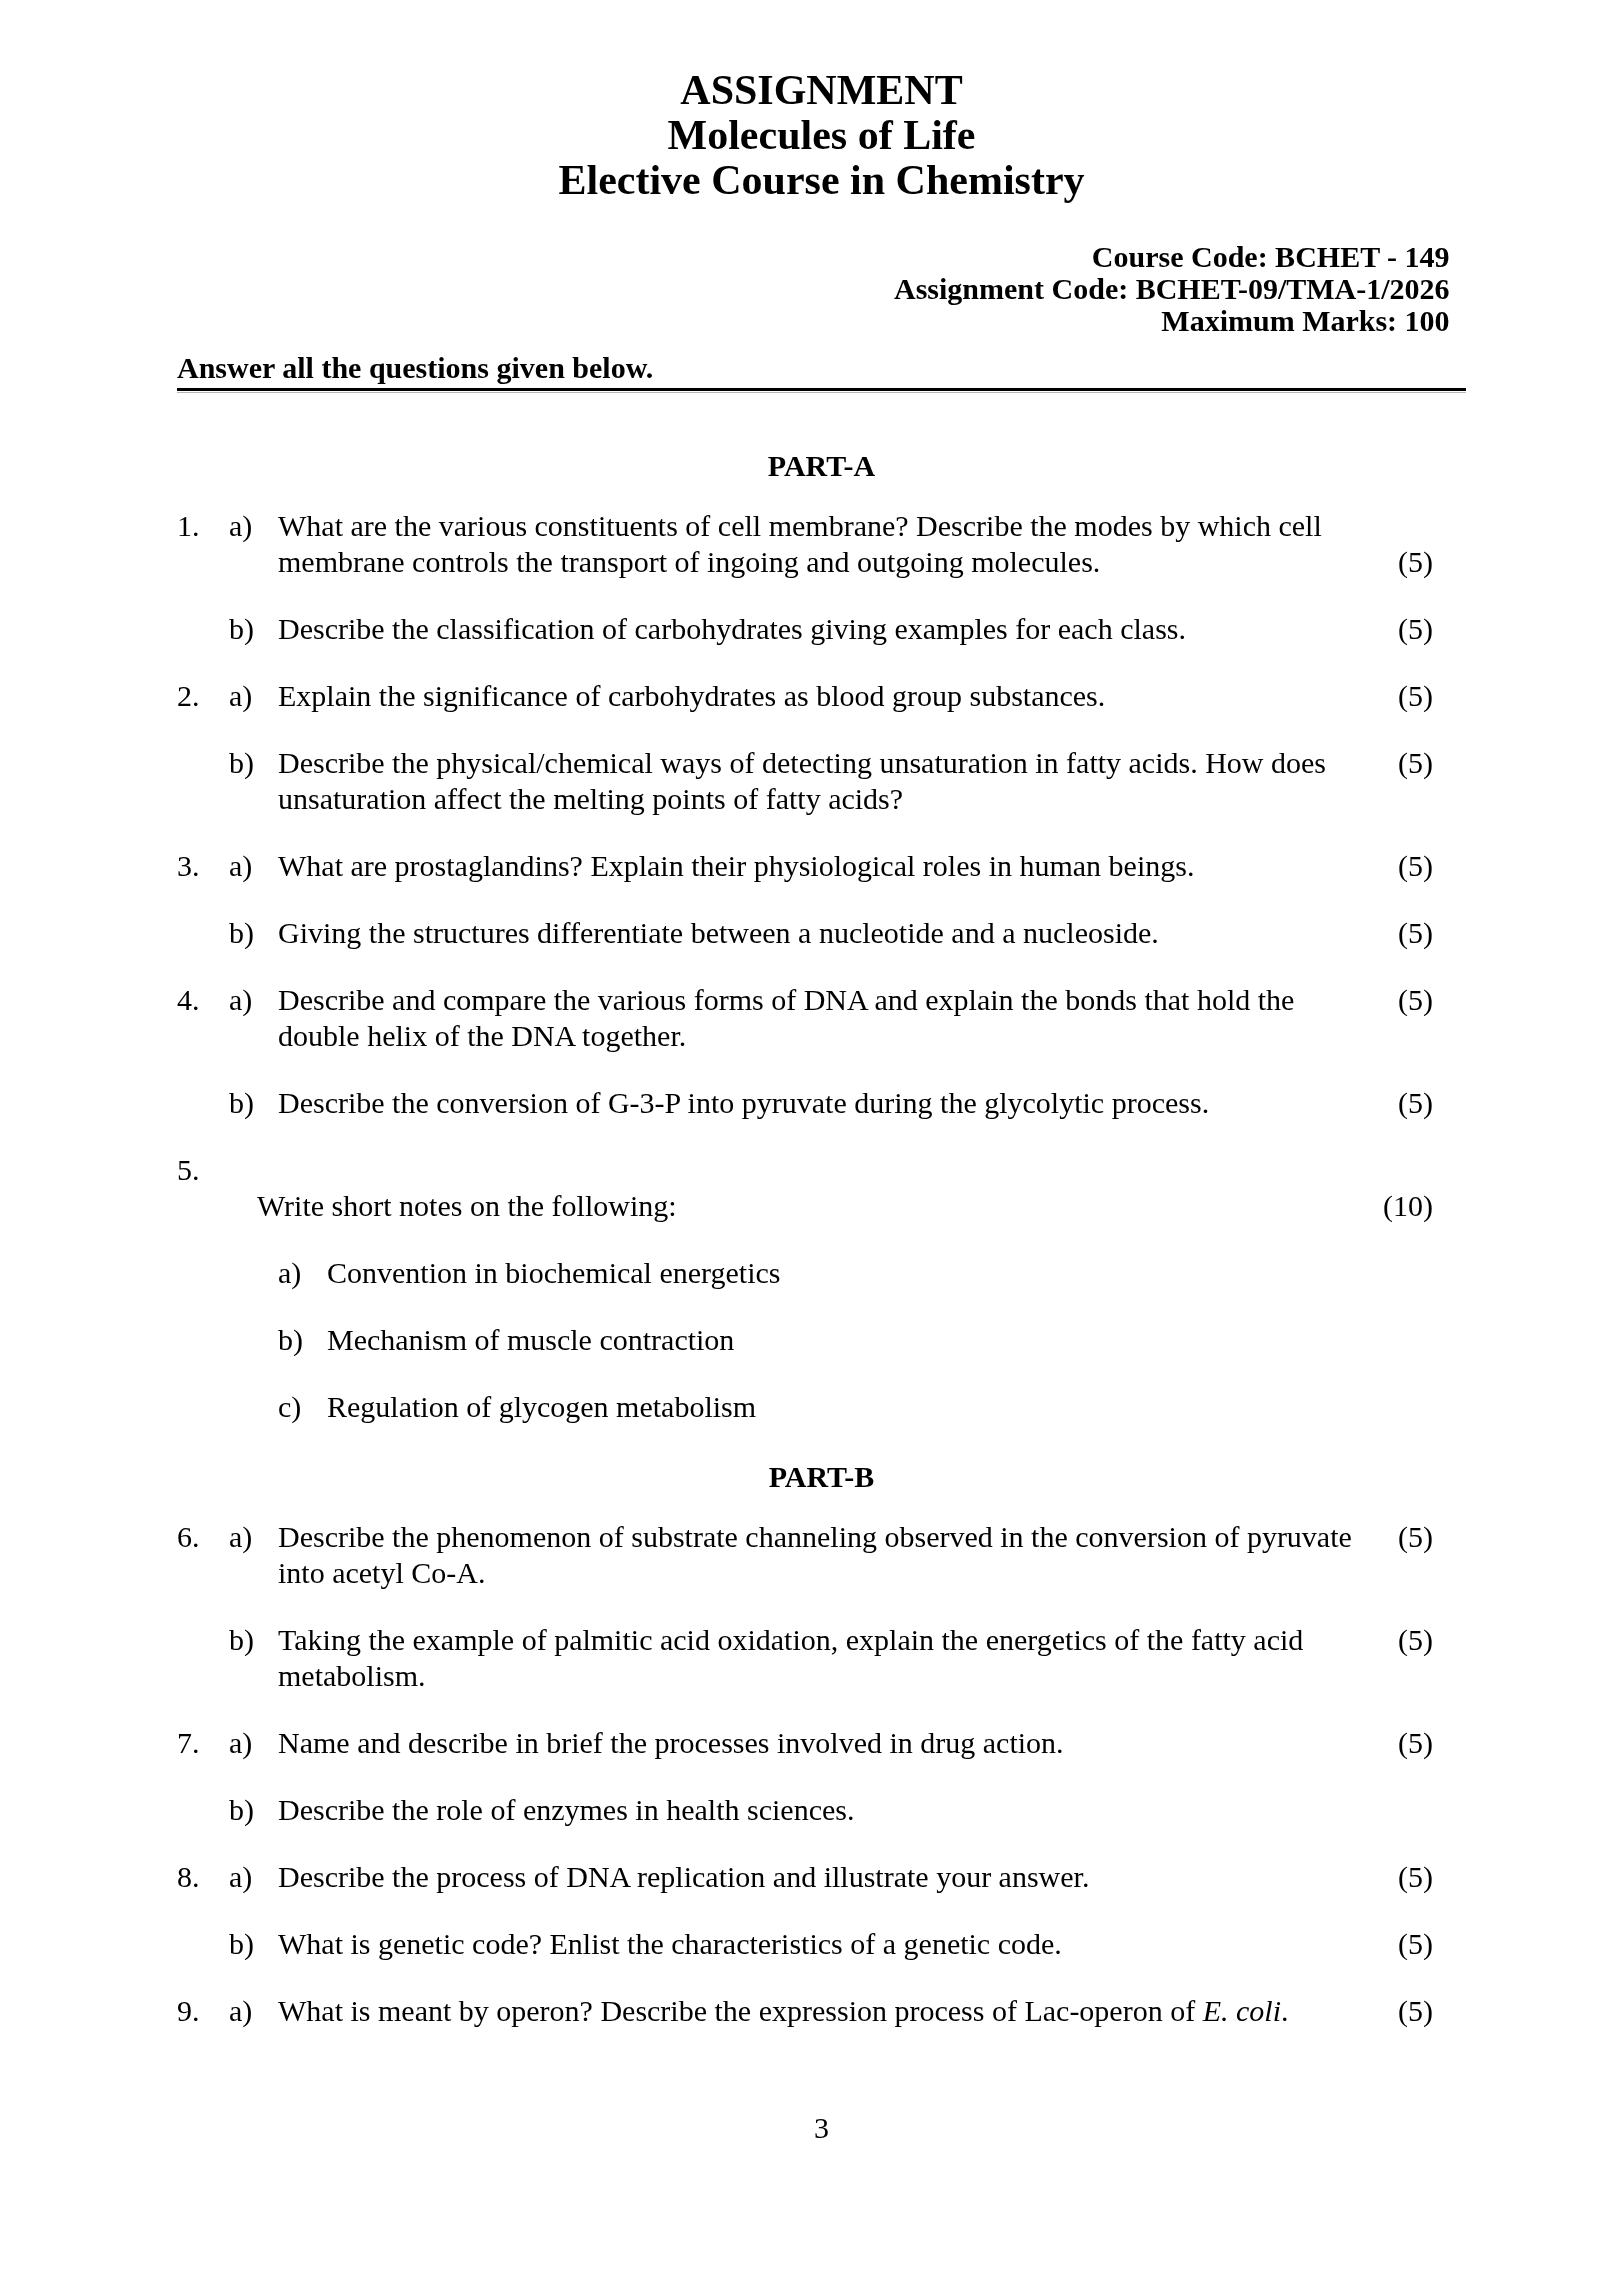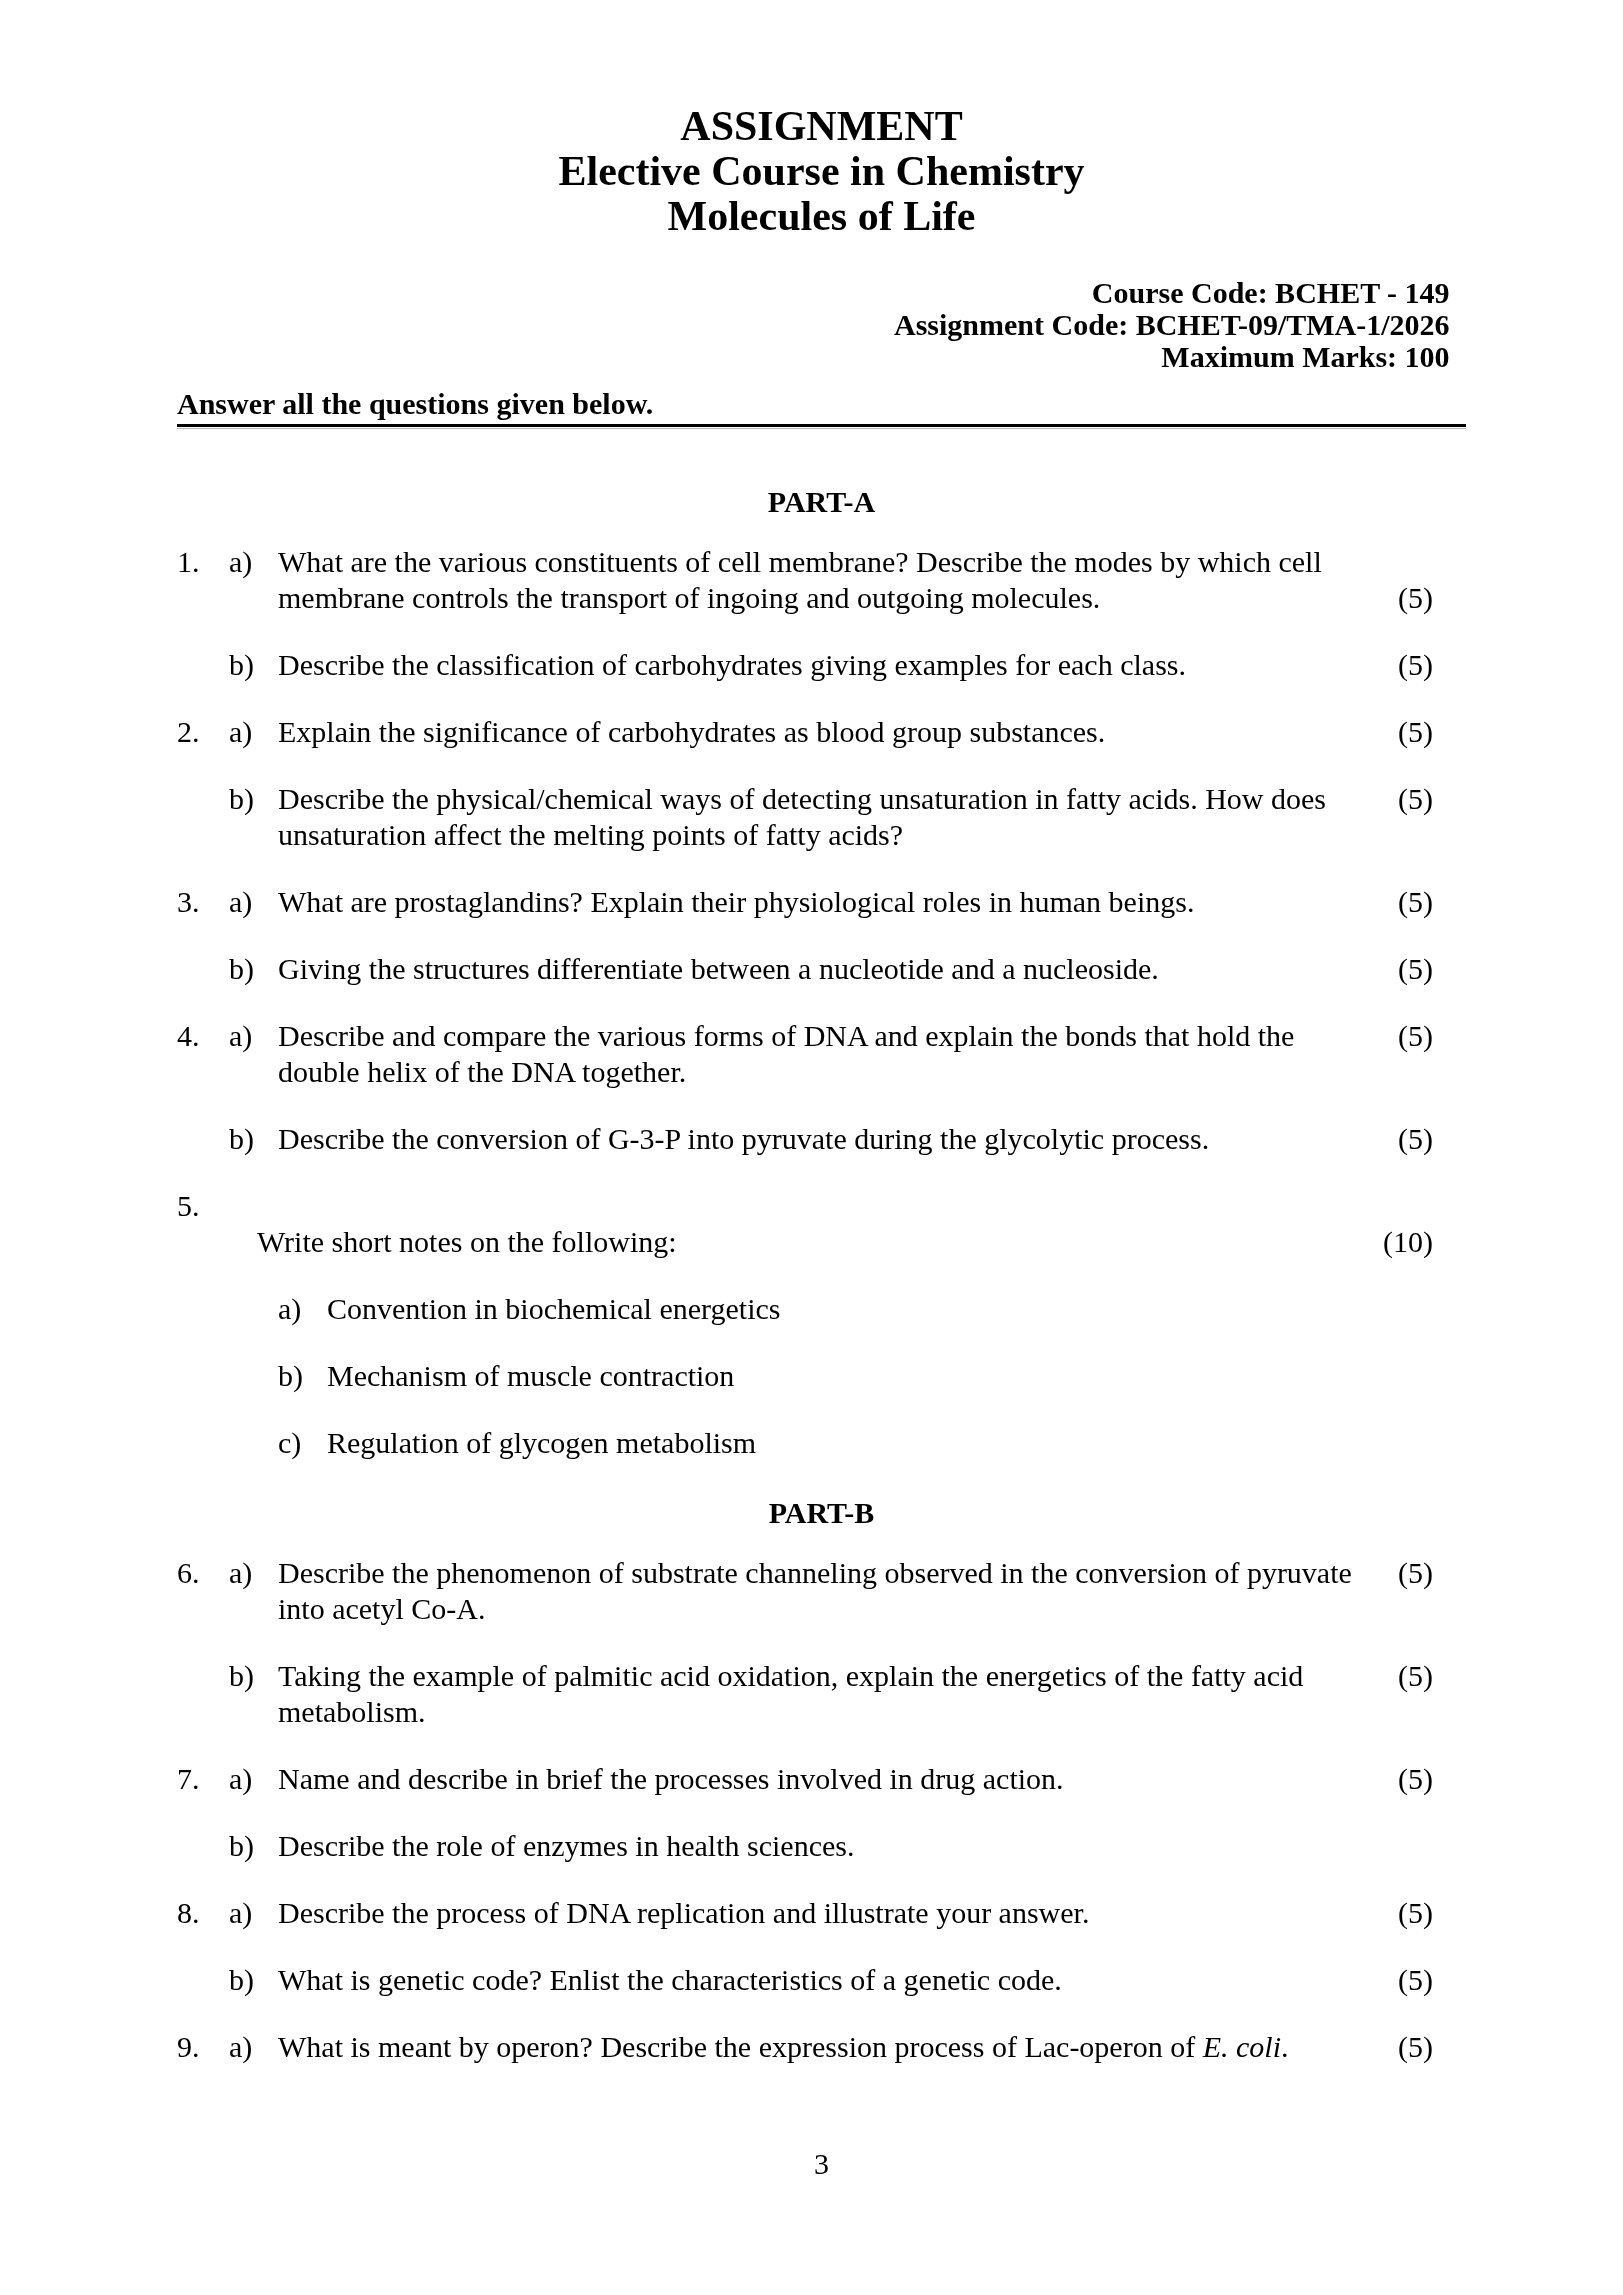--- a/index.html
+++ b/index.html
@@ -6,21 +6,21 @@
   .page {
     width: 1624px;
     height: 2295px;
     background: #ffffff;
     color: #000000;
     font-family: "Liberation Serif", serif;
     overflow: hidden;
     position: relative;
   }
   .content {
-    padding: 104px 158px 0 177px;
+    padding: 68px 158px 0 177px;
   }
   .title-block {
     text-align: center;
     font-weight: bold;
     font-size: 42px;
     line-height: 45px;
   }
   .meta-block {
     margin-top: 38px;
     text-align: right;
@@ -70,22 +70,22 @@
   }
 </style>
 </head>
 <body>
 
 <div class="page">
   <div class="content">
 
     <div class="title-block">
       <div>ASSIGNMENT</div>
+      <div>Molecules of Life</div>
       <div>Elective Course in Chemistry</div>
-      <div>Molecules of Life</div>
     </div>
 
     <div class="meta-block">
       <span class="meta-line">Course Code: BCHET - 149</span>
       <span class="meta-line">Assignment Code: BCHET-09/TMA-1/2026</span>
       <span class="meta-line">Maximum Marks: 100</span>
     </div>
 
     <div class="instruction">Answer all the questions given below.</div>
     <div class="rule"></div>

